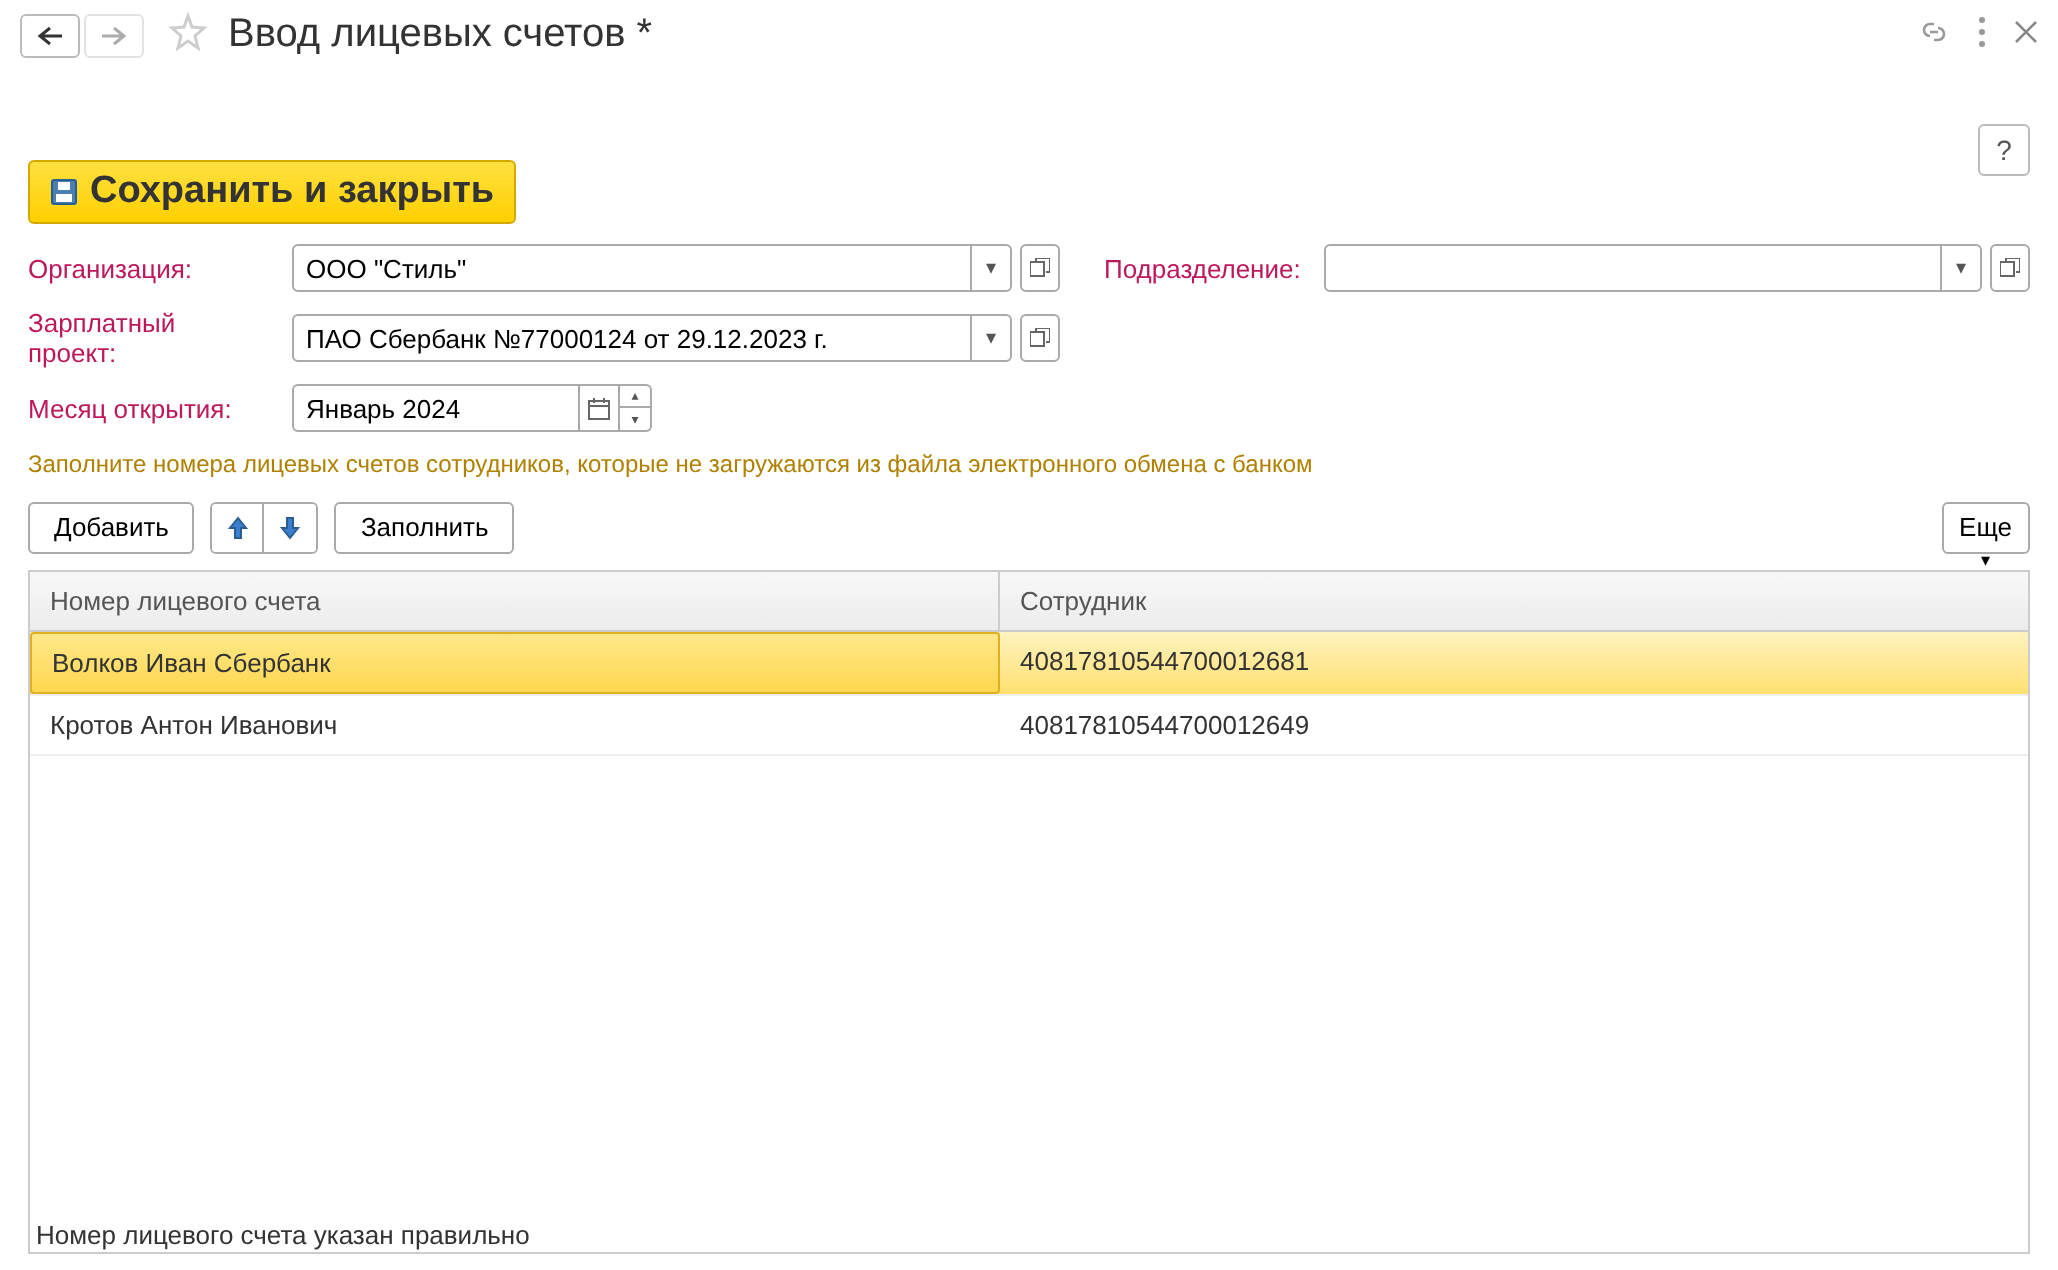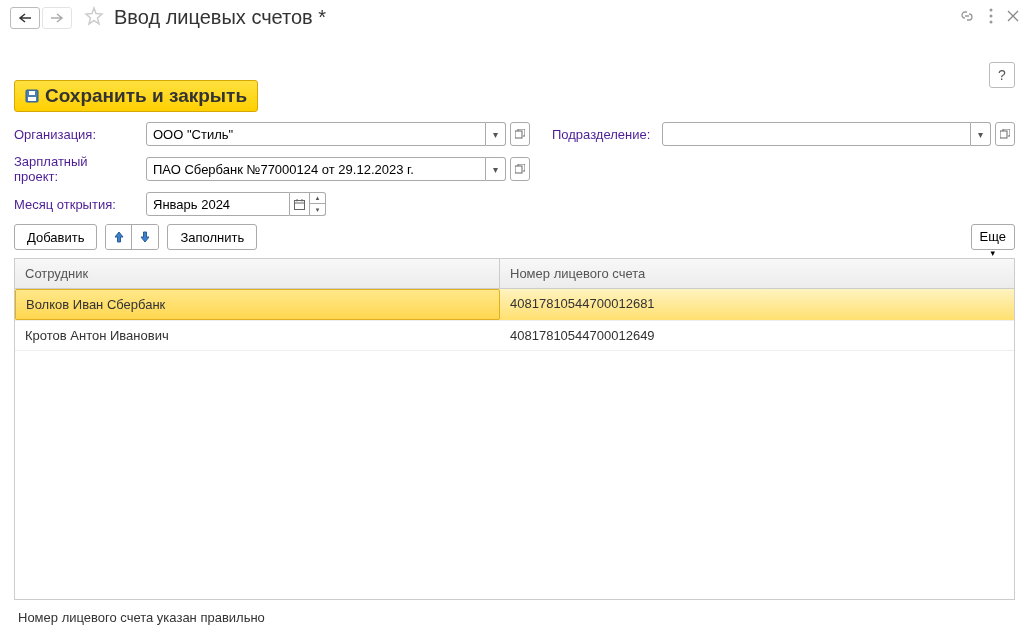--- a/index.html
+++ b/index.html
@@ -82,21 +82,21 @@
 }
 .form-area { padding: 0 14px; }
 .form-row {
   display: flex;
   align-items: center;
   margin-bottom: 8px;
   gap: 12px;
 }
 .form-label {
   width: 120px;
-  color: #4c1d95;
+  color: #be185d;
 }
 .input-group {
   display: flex;
   align-items: stretch;
 }
 .text-input {
   border: 1px solid #aaa;
   border-radius: 3px 0 0 3px;
   padding: 3px 6px;
   font-size: 13px;
@@ -346,20 +346,21 @@
             <line x1="8" y1="0" x2="8" y2="2.5" stroke="#666"></line>
           </svg>
       </button>
       <div class="spinner">
         <button class="spinner-btn">▴</button>
         <button class="spinner-btn">▾</button>
       </div>
     </div>
   </div>
 
+  <div class="hint-text">Заполните номера лицевых счетов сотрудников, которые не загружаются из файла электронного обмена с банком</div>
 
   <div class="table-toolbar">
     <button class="tbl-btn">Добавить</button>
     <div class="arrow-group">
       <button class="arrow-btn">
         <svg width="12" height="14">
             <path d="M6 2 L2 7 L4.5 7 L4.5 12 L7.5 12 L7.5 7 L10 7 Z" fill="#3a7fd0" stroke="#2a5f90"></path>
           </svg>
       </button>
       <button class="arrow-btn">
@@ -370,22 +371,22 @@
     </div>
     <button class="tbl-btn">Заполнить</button>
     <button class="more-btn">
       <span>Еще</span>
       <span style="font-size:9px">▾</span>
     </button>
   </div>
 
   <div class="data-table">
     <div class="table-header">
+      <div class="th">Номер лицевого счета</div>
       <div class="th">Сотрудник</div>
-      <div class="th">Номер лицевого счета</div>
     </div>
     <div class="table-body" id="table-body">
         <div class="tr selected">
           <div class="td">Волков Иван Сбербанк</div>
           <div class="td">40817810544700012681</div>
         </div>
         <div class="tr">
           <div class="td">Кротов Антон Иванович</div>
           <div class="td">40817810544700012649</div>
         </div>

